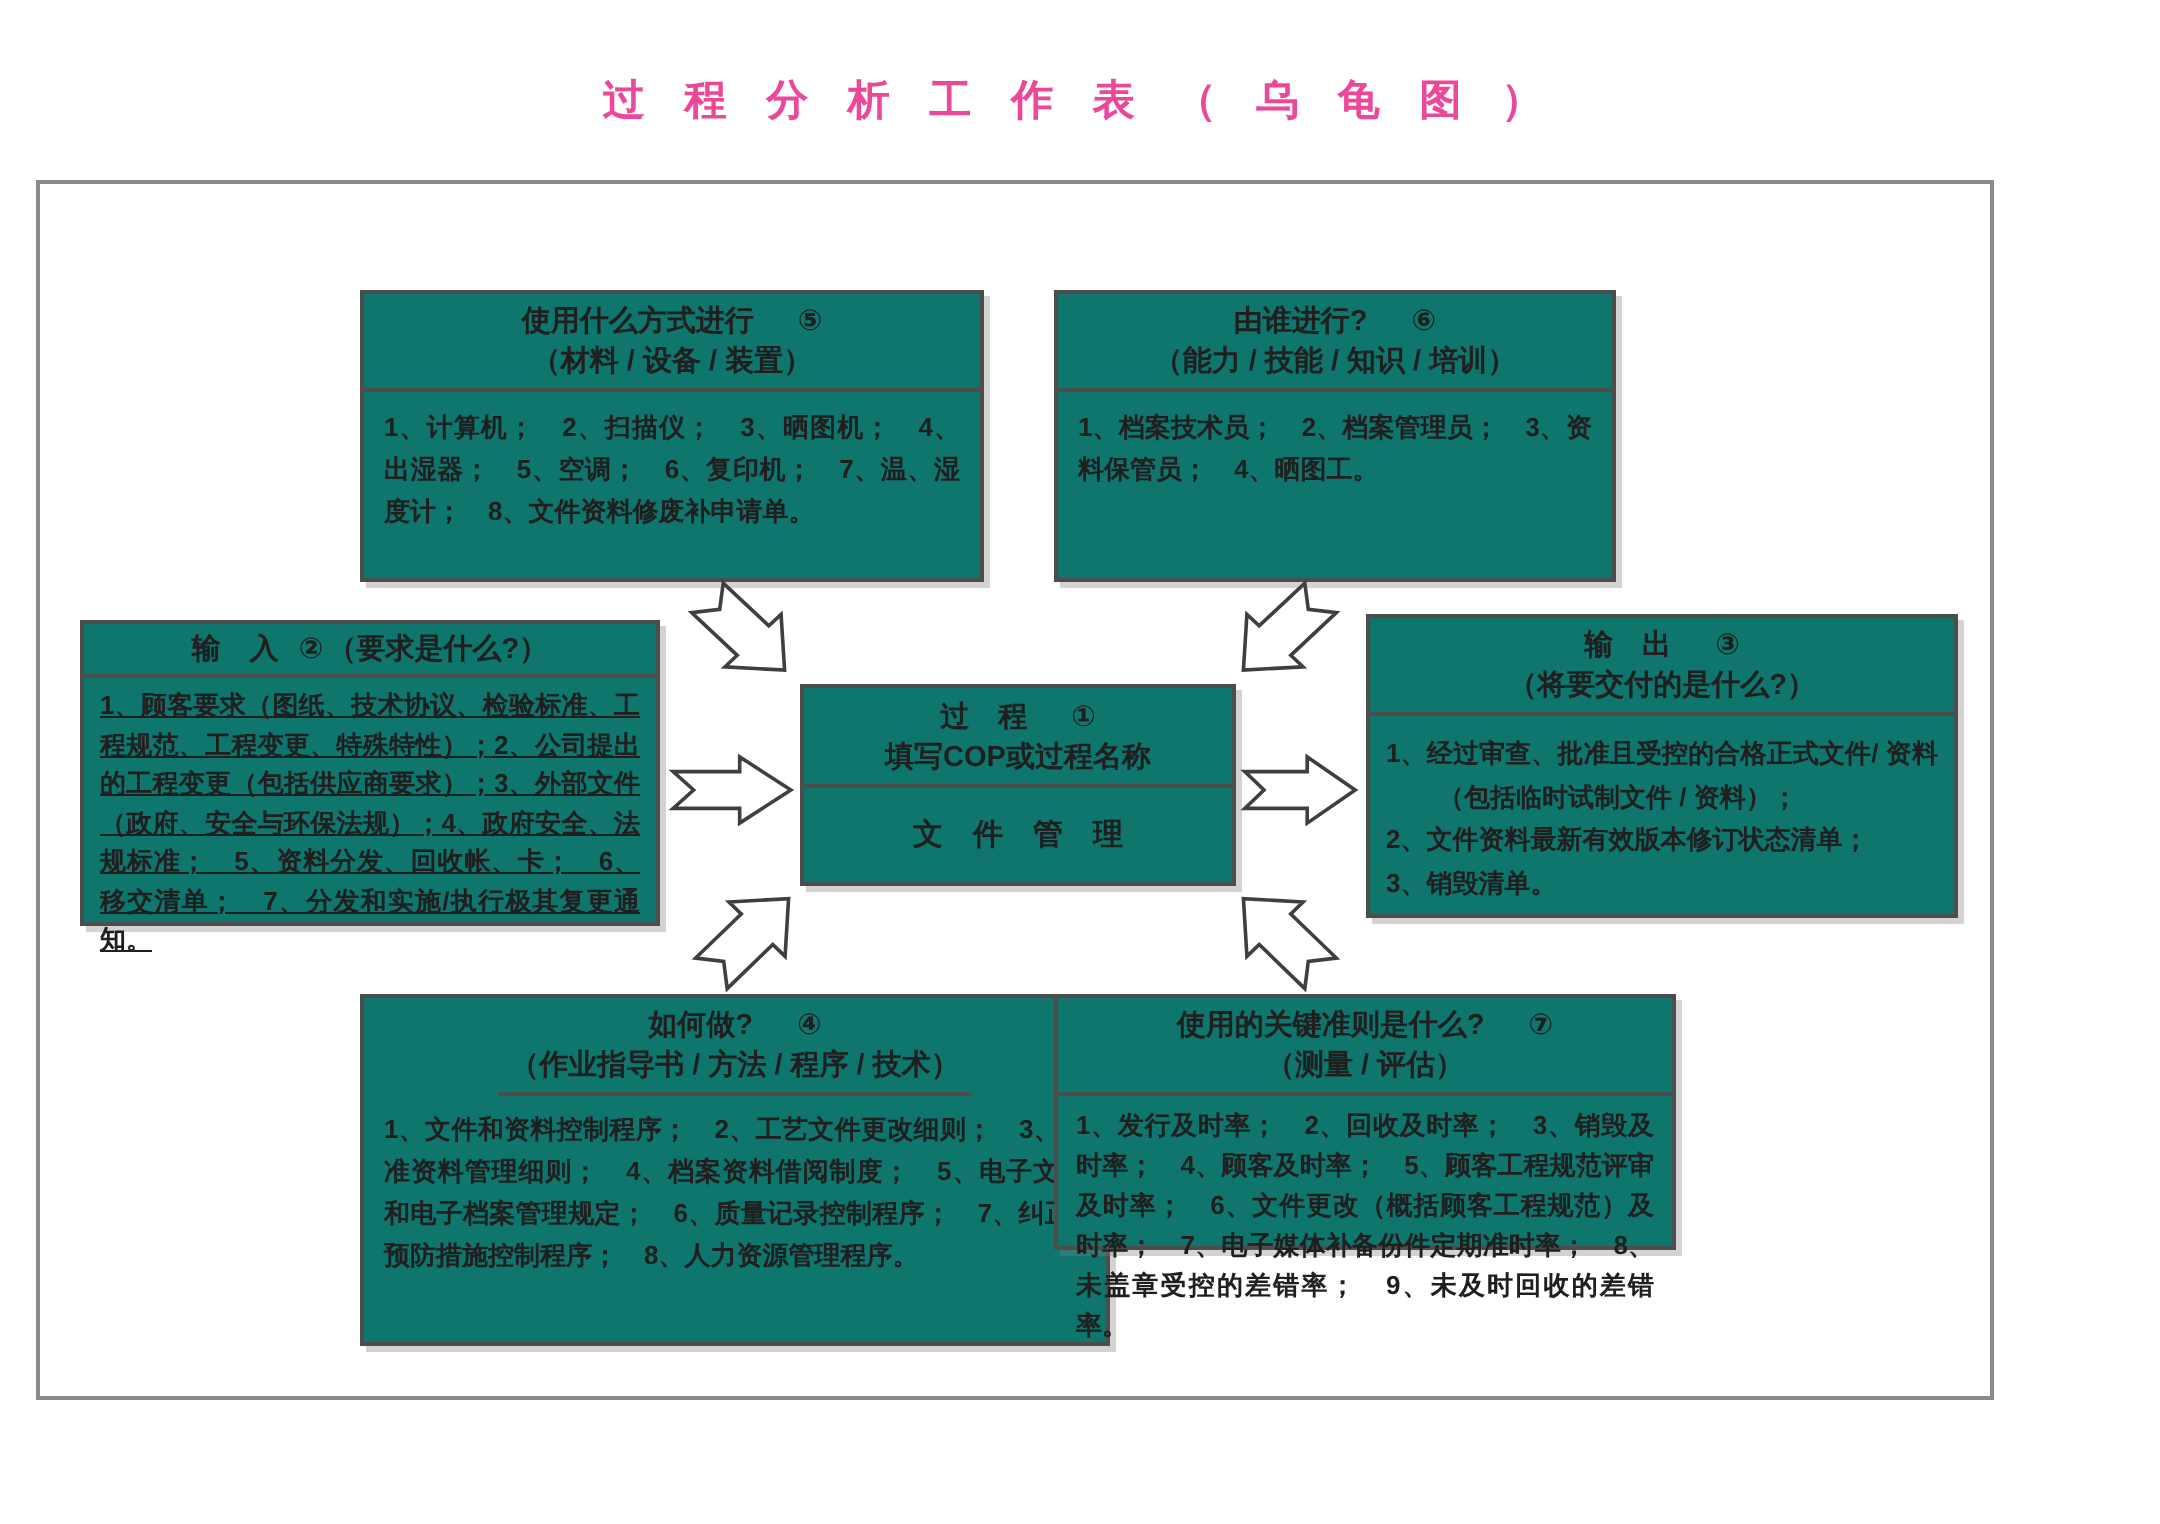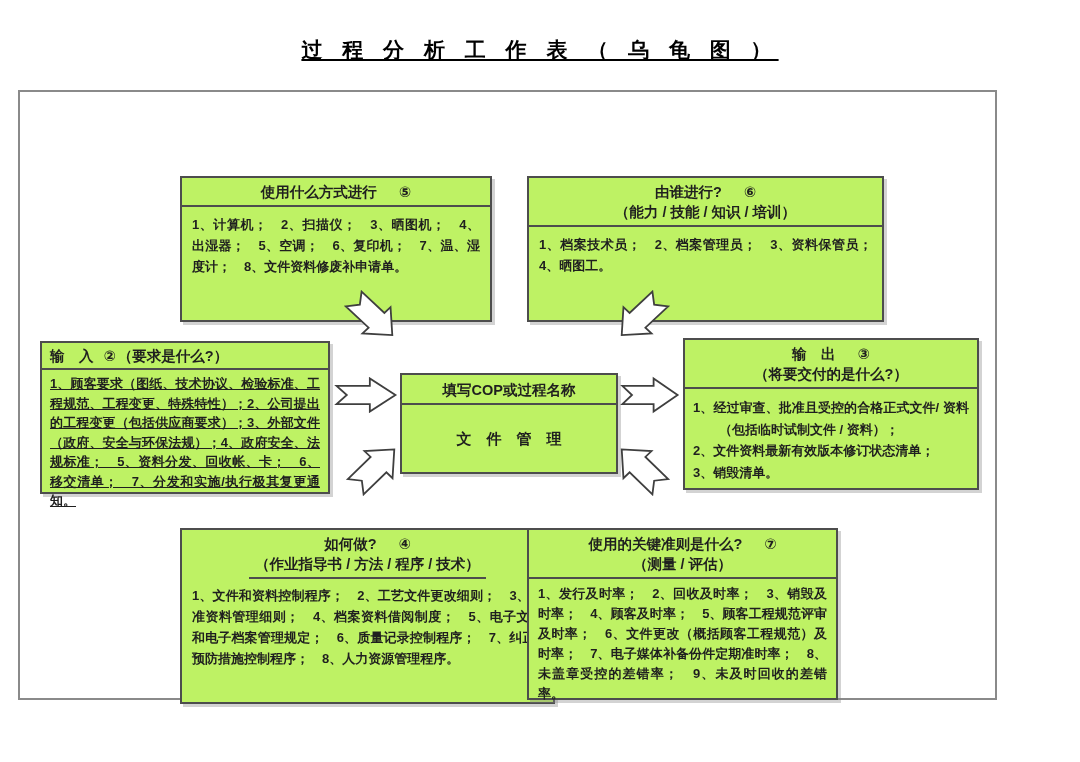--- a/index.html
+++ b/index.html
@@ -11,51 +11,51 @@
     --arrow-fill:#ffffff;
   }
   html,body{margin:0;padding:0;background:#fff;}
   #page{
     position:relative;width:1080px;height:762px;background:var(--bg);
     font-family:"Liberation Sans","DejaVu Sans",sans-serif;color:var(--text);
     overflow:hidden;
   }
   #title{
     position:absolute;left:0;top:36px;width:100%;text-align:center;
-    font-size:21px;letter-spacing:7px;font-weight:600;color:#000000;text-decoration:underline;
+    font-size:21px;letter-spacing:7px;font-weight:600;color:#ec4899;
   }
   #frame{
     position:absolute;left:18px;top:90px;width:975px;height:606px;
     border:2px solid var(--frame-border);background:transparent;
   }
   .box{
-    position:absolute;background:#bef264;border:2px solid var(--box-border);
+    position:absolute;background:#0f766e;border:2px solid var(--box-border);
     box-shadow:3px 3px 0 rgba(130,130,130,.35);
-    display:flex;flex-direction:column;box-sizing:border-box;margin-top:31px;
+    display:flex;flex-direction:column;box-sizing:border-box;
   }
   .box-header{
     border-bottom:2px solid var(--box-border);
     text-align:center;font-weight:bold;font-size:14.5px;line-height:20px;
     padding:4px 6px 3px;
   }
   .box-header .num{margin-left:22px;}
   .box-body{
     flex:1;padding:7px 10px;font-size:13px;line-height:21px;
     text-align:justify;font-weight:600;
   }
   
   #box-mechanism{left:180px;top:145px;width:312px;height:146px;}
-  #box-who{left:527px;top:145px;width:357px;height:146px;}
+  #box-who{left:527px;top:145px;width:281px;height:146px;}
   #box-input{left:40px;top:310px;width:290px;height:153px;}
   #box-process{left:400px;top:342px;width:218px;height:101px;}
   #box-output{left:683px;top:307px;width:296px;height:152px;}
   #box-how{left:180px;top:497px;width:375px;height:176px;align-items:center;}
-  #box-criteria{left:527px;top:497px;width:311px;height:172px;}
+  #box-criteria{left:527px;top:497px;width:311px;height:128px;}
 
-  #box-input .box-header{text-align:left;padding:3px 8px 2px;}
+  #box-input .box-header{text-align:center;padding:3px 8px 2px;}
   #box-input .box-header .num{margin-left:10px;margin-right:2px;}
   #box-input .box-body{padding:4px 8px;line-height:19.5px;text-decoration:underline;}
   #box-criteria .box-body{padding:5px 9px;line-height:20px;}
   #box-how .box-body{padding:6px 10px;line-height:21px;}
 
   #box-process .box-header{padding-top:5px;}
   #box-process .box-body{
     display:flex;align-items:center;justify-content:center;
     text-align:right;font-size:15px;font-weight:bold;
   }
@@ -78,20 +78,21 @@
 
 <div id="page">
 
   <div id="title">过 程 分 析 工 作 表 （ 乌 龟 图 ）</div>
 
   <div id="frame"></div>
 
   <div class="box" id="box-mechanism">
     <div class="box-header">
       <div><span>使用什么方式进行</span><span class="num">⑤</span></div>
+      <div>（材料 / 设备 / 装置）</div>
     </div>
     <div class="box-body">1、计算机；　2、扫描仪；　3、晒图机；　4、出湿器；　5、空调；　6、复印机；　7、温、湿度计；　8、文件资料修废补申请单。</div>
   </div>
 
   <div class="box" id="box-who">
     <div class="box-header">
       <div><span>由谁进行?</span><span class="num">⑥</span></div>
       <div>（能力 / 技能 / 知识 / 培训）</div>
     </div>
     <div class="box-body">1、档案技术员；　2、档案管理员；　3、资料保管员；　4、晒图工。</div>
@@ -99,20 +100,21 @@
 
   <div class="box" id="box-input">
     <div class="box-header">
       <span>输　入</span><span class="num">②</span><span>（要求是什么?）</span>
     </div>
     <div class="box-body">1、顾客要求（图纸、技术协议、检验标准、工程规范、工程变更、特殊特性）；2、公司提出的工程变更（包括供应商要求）；3、外部文件（政府、安全与环保法规）；4、政府安全、法规标准；　5、资料分发、回收帐、卡；　6、移交清单；　7、分发和实施/执行极其复更通知。</div>
   </div>
 
   <div class="box" id="box-process">
     <div class="box-header">
+      <div><span>过　程</span><span class="num">①</span></div>
       <div>填写COP或过程名称</div>
     </div>
     <div class="box-body">文　件　管　理</div>
   </div>
 
   <div class="box" id="box-output">
     <div class="box-header">
       <div><span>输　出</span><span class="num">③</span></div>
       <div>（将要交付的是什么?）</div>
     </div>

